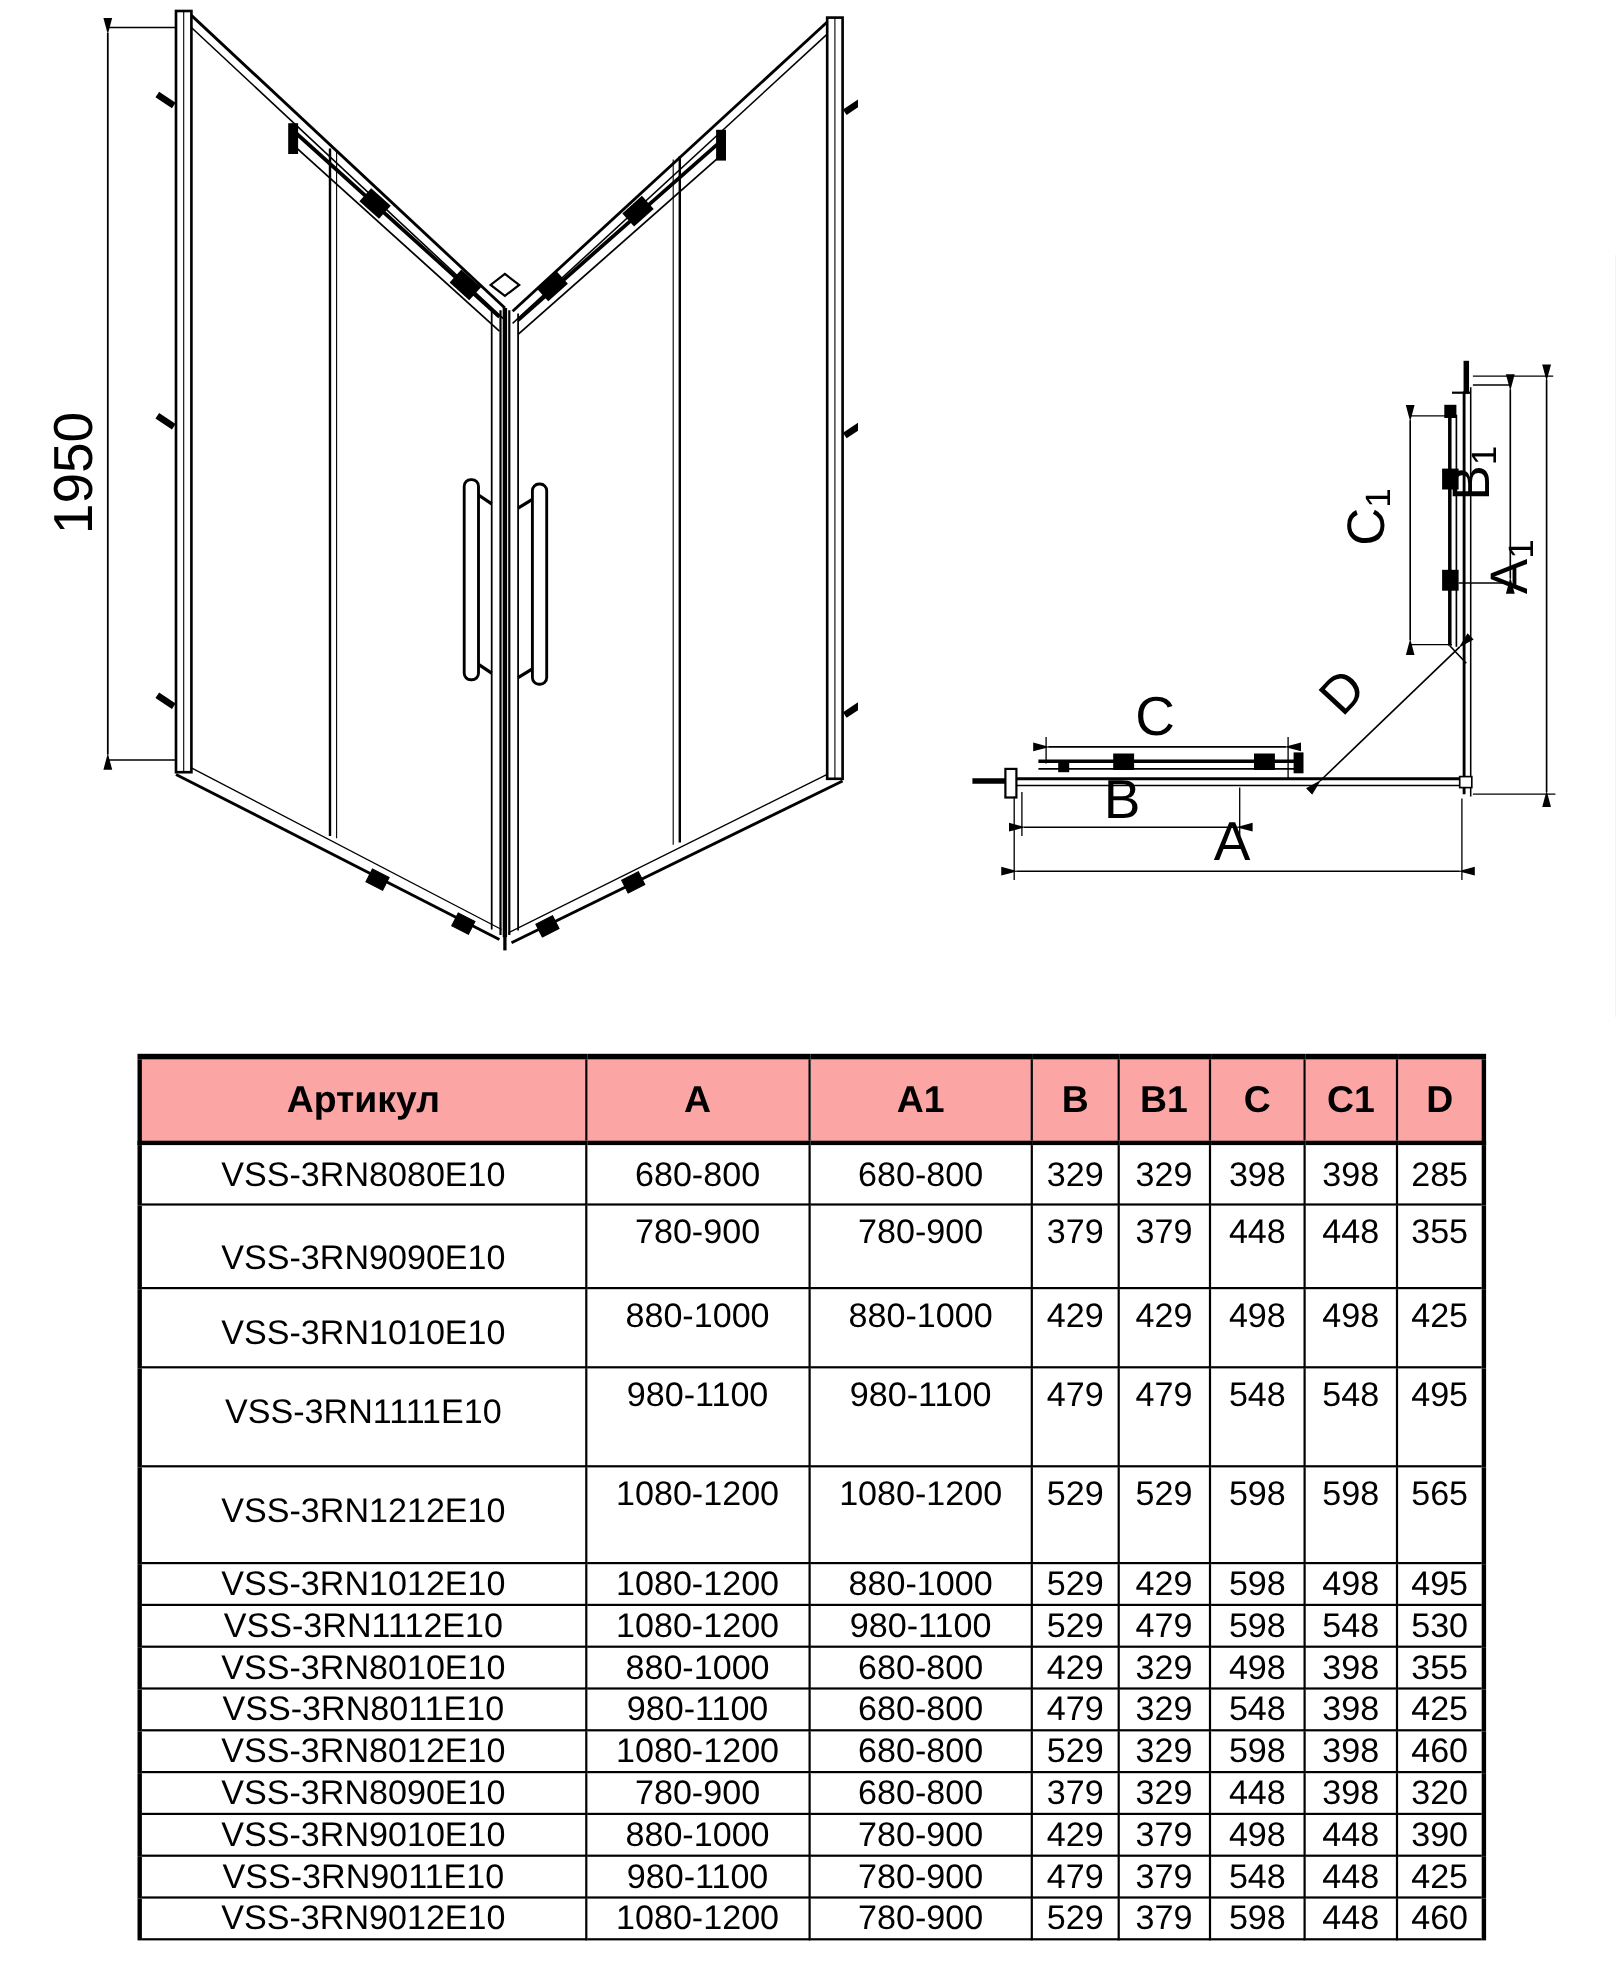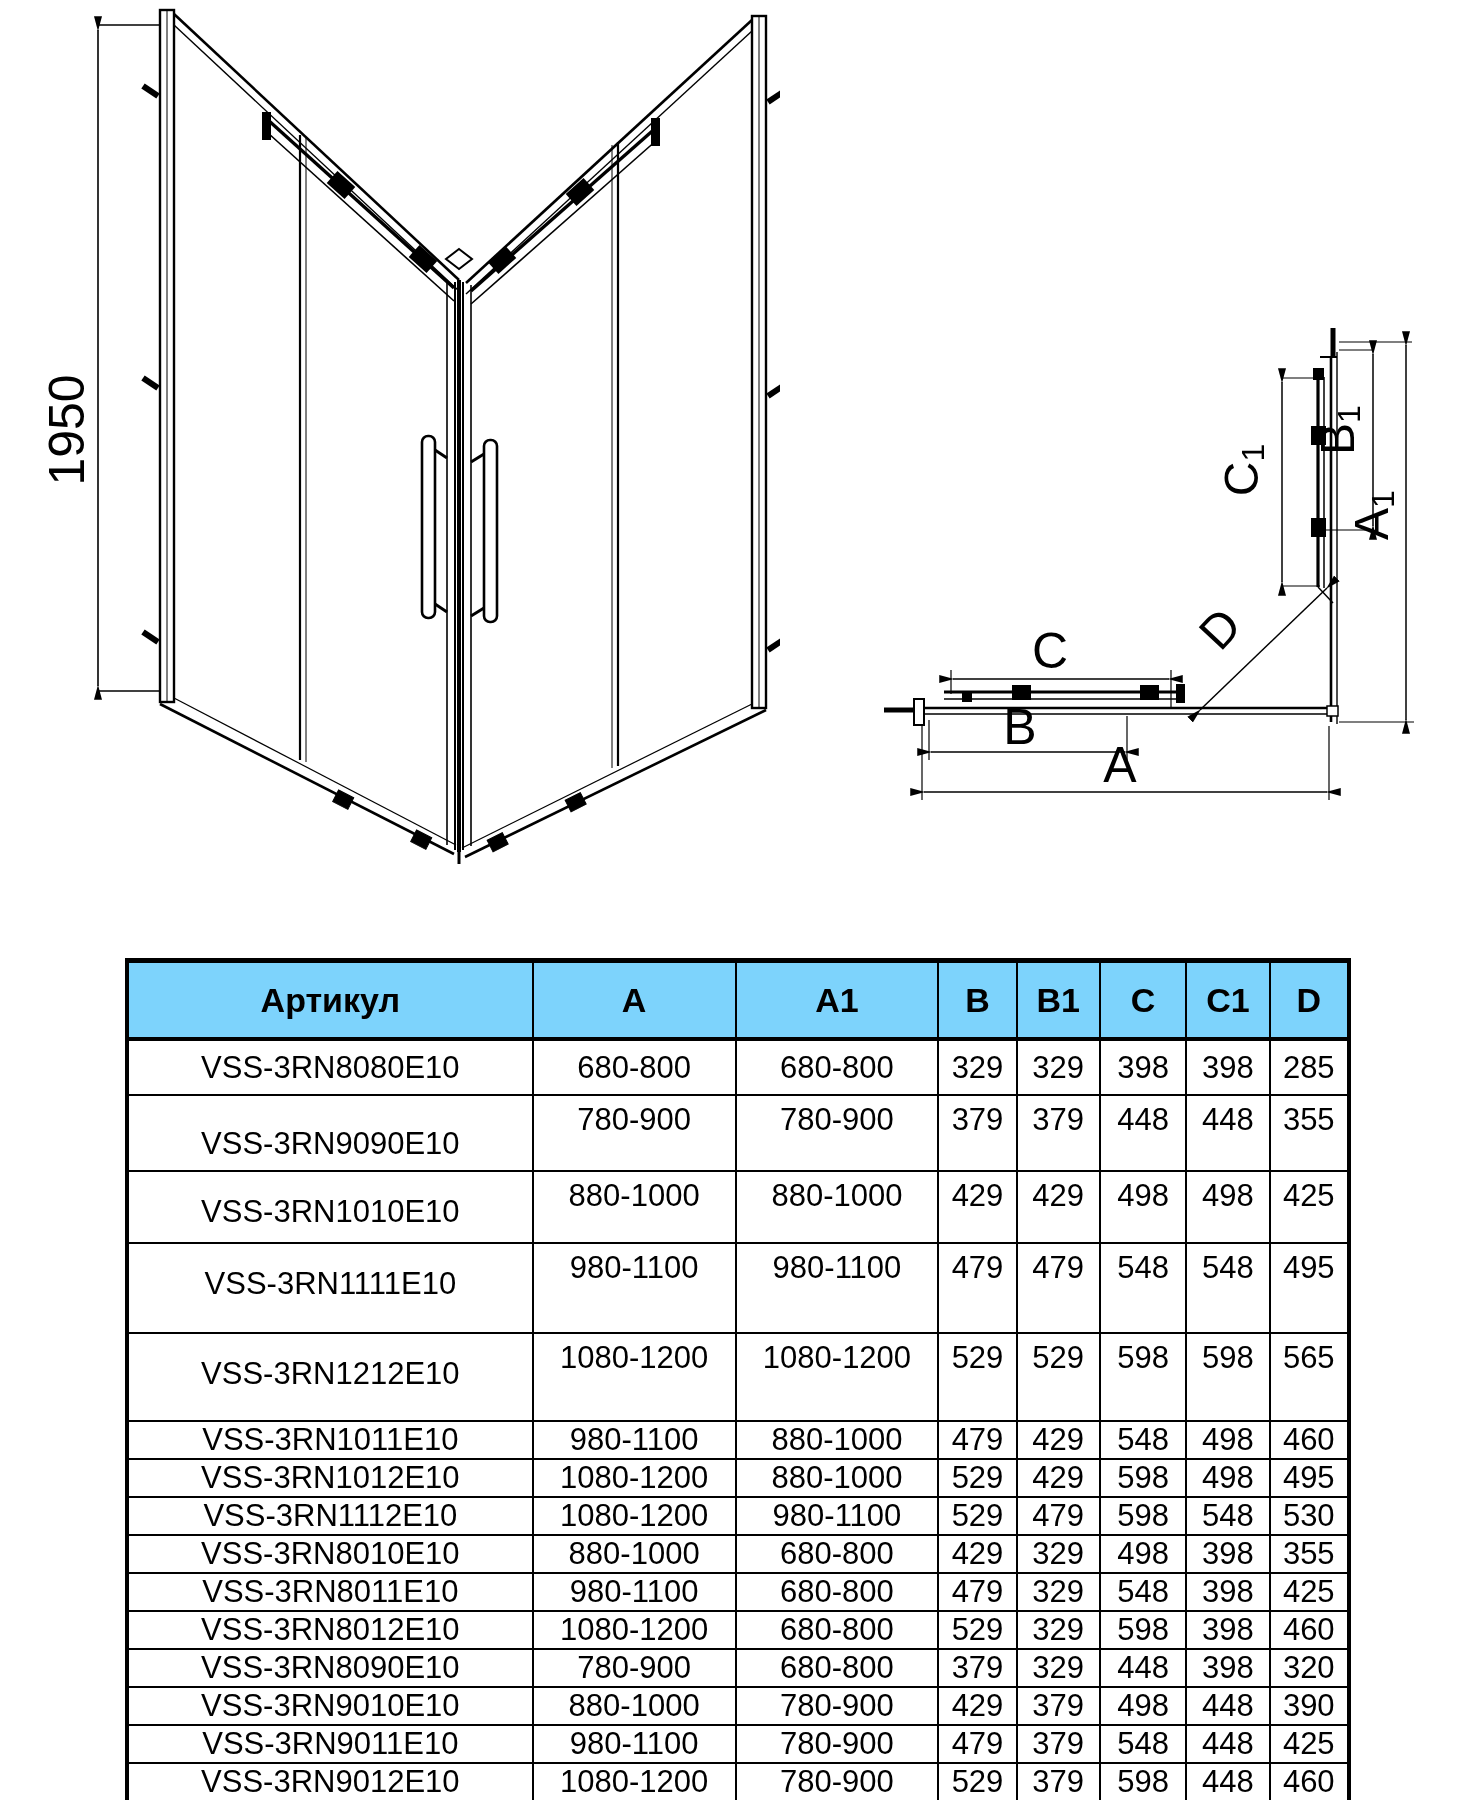--- a/index.html
+++ b/index.html
@@ -21,21 +21,21 @@
     position:absolute;left:125px;top:958px;width:1226px;
     border-collapse:collapse;table-layout:fixed;
     font-size:31px;
   }
   #spec-table th,#spec-table td{
     border:2px solid #000;
     text-align:center;vertical-align:middle;
     padding:0;overflow:hidden;white-space:nowrap;
   }
   #spec-table thead th{
-    background:#7dd3fc;
+    background:#fca5a5;
     font-weight:bold;font-size:34px;
     height:74px;
     border-top:5px solid #000;
     border-bottom:4px solid #000;
   }
   #spec-table th:first-child, #spec-table td:first-child{border-left:4px solid #000;}
   #spec-table th:last-child,  #spec-table td:last-child{border-right:4px solid #000;}
 
   #spec-table tbody tr{height:34px;}
   #spec-table tbody tr:nth-child(1){height:56px;}
@@ -311,30 +311,20 @@
           <td>VSS-3RN1212E10</td>
           <td>1080-1200</td>
           <td>1080-1200</td>
           <td>529</td>
           <td>529</td>
           <td>598</td>
           <td>598</td>
           <td>565</td>
         </tr>
         <tr>
-          <td>VSS-3RN1011E10</td>
-          <td>980-1100</td>
-          <td>880-1000</td>
-          <td>479</td>
-          <td>429</td>
-          <td>548</td>
-          <td>498</td>
-          <td>460</td>
-        </tr>
-        <tr>
           <td>VSS-3RN1012E10</td>
           <td>1080-1200</td>
           <td>880-1000</td>
           <td>529</td>
           <td>429</td>
           <td>598</td>
           <td>498</td>
           <td>495</td>
         </tr>
         <tr>

